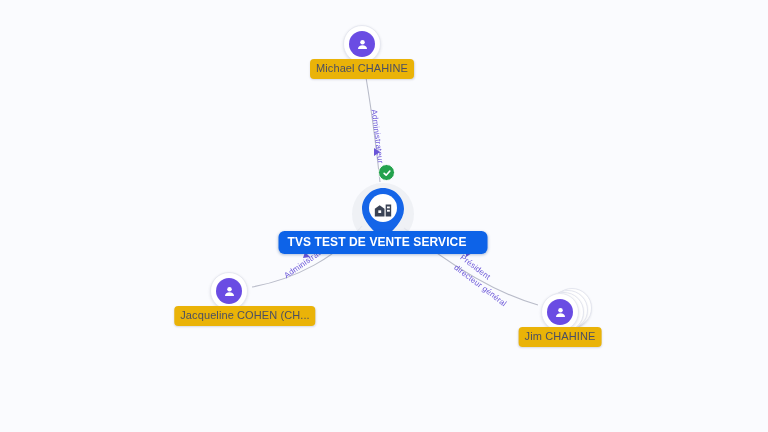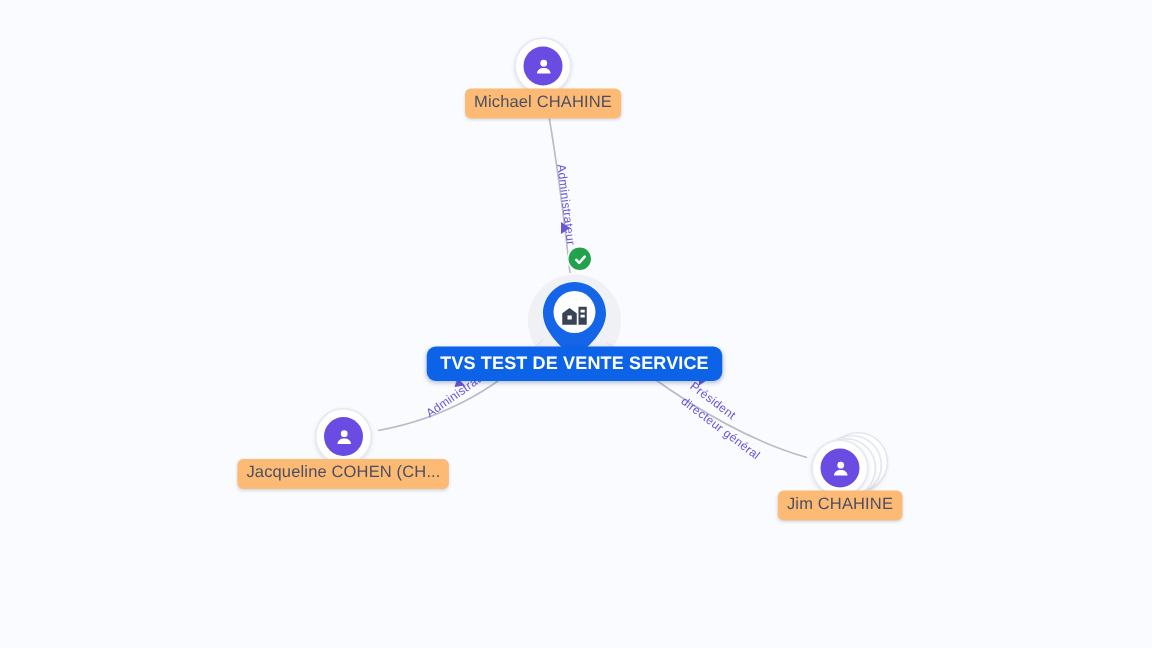--- a/index.html
+++ b/index.html
@@ -79,21 +79,21 @@
     align-items: center;
     justify-content: center;
   }
 
   .person-disc svg { display: block; }
 
   .node-label {
     position: absolute;
     transform: translateX(-50%);
     white-space: nowrap;
-    background: #fdba74;
+    background: #eab308;
     color: #4b4f63;
     font-size: 11px;
     line-height: 13px;
     padding: 3px 6px 4px 6px;
     border-radius: 4px;
     box-shadow: 0 1px 2px rgba(40,45,80,0.16);
     letter-spacing: .1px;
   }
 
   
@@ -148,21 +148,21 @@
 
   .company-label {
     position: absolute;
     transform: translateX(-50%);
     white-space: nowrap;
     background: #0d63e8;
     color: #ffffff;
     font-size: 12px;
     line-height: 14px;
     font-weight: 600;
-    padding: 4px 9px 5px 9px;
+    padding: 4px 21px 5px 9px;
     border-radius: 6px;
     box-shadow: 0 1px 3px rgba(13,60,130,0.30);
     letter-spacing: .1px;
   }
 
   
   .edge-label {
     position: absolute;
     color: #6a55d8;
     font-size: 8px;
@@ -222,21 +222,21 @@
     <div class="person-avatar-wrap">
       <div class="person-avatar">
         <div class="person-disc">
           <svg width="15" height="15" viewBox="0 0 24 24" fill="#ffffff">
             <circle cx="12" cy="8.2" r="3.6"></circle>
             <path d="M4.8 19.2c0-3.8 3.3-5.9 7.2-5.9s7.2 2.1 7.2 5.9z"></path>
           </svg>
         </div>
       </div>
     </div>
-    <div class="node-label" style="left:0px; top:15px;text-align:center;">Jacqueline COHEN (CH...</div>
+    <div class="node-label" style="left:16px; top:15px;text-align:center;">Jacqueline COHEN (CH...</div>
   </div>
 
   <div class="node" style="left:560px; top:312px;">
     <div class="person-avatar-wrap">
       <div class="stack-card" style="left:11px; top:-5px;"></div>
       <div class="stack-card" style="left:7px; top:-3px;"></div>
       <div class="stack-card" style="left:3px; top:-1px;"></div>
       <div class="person-avatar">
         <div class="person-disc">
           <svg width="15" height="15" viewBox="0 0 24 24" fill="#ffffff">

